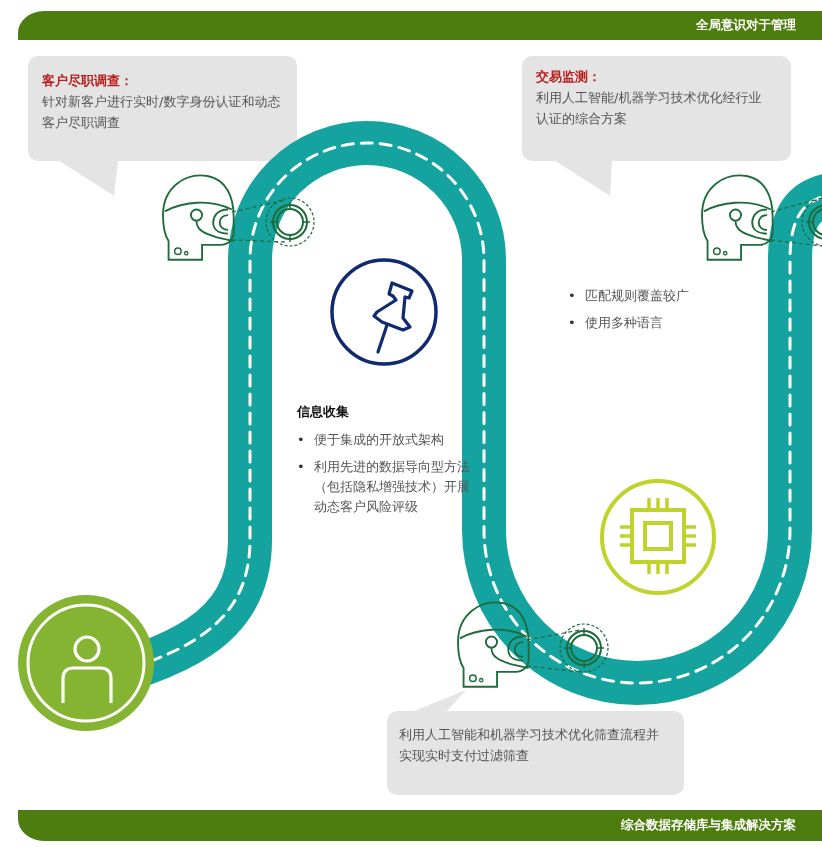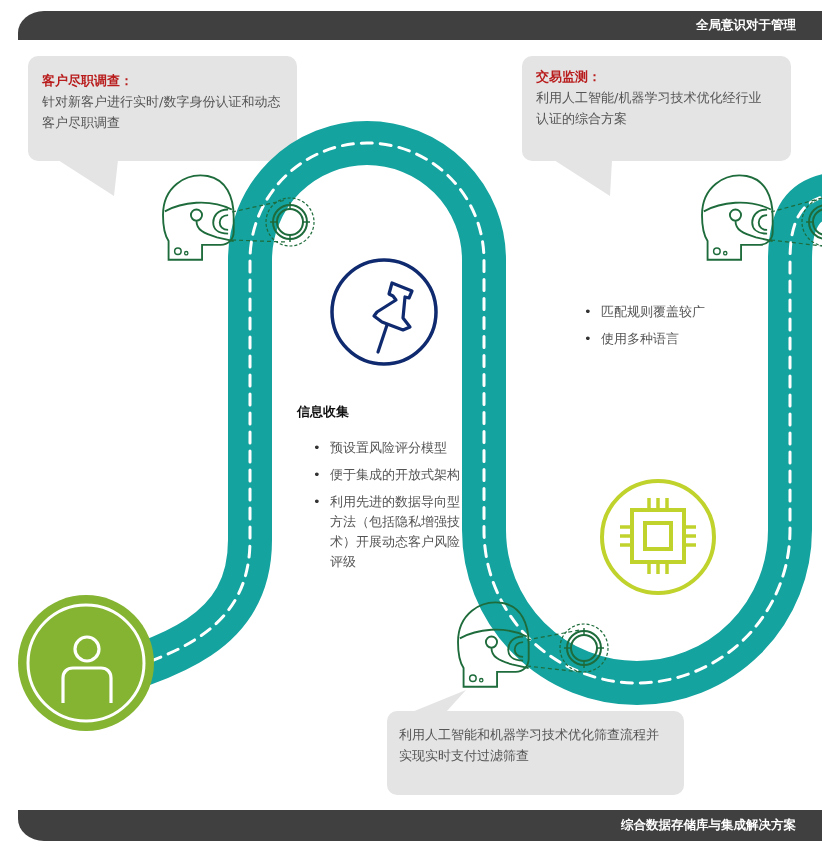--- a/index.html
+++ b/index.html
@@ -1,30 +1,30 @@
 <!DOCTYPE html>
 <html><head>
 <meta charset="utf-8">
 <style>
   html, body { margin:0; padding:0; background:#ffffff; }
   body { width:822px; height:847px; position:relative; overflow:hidden;
          font-family:"DejaVu Sans", "Liberation Sans", sans-serif; color:#333; }
-  .banner { position:absolute; left:18px; right:0; height:29px; background:#404040;
+  .banner { position:absolute; left:18px; right:0; height:29px; background:#4d7c0f;
             color:#fff; font-weight:bold; font-size:12.5px; display:flex; align-items:center;
             justify-content:flex-end; padding-right:26px; box-sizing:border-box; }
   .banner.top { top:11px; border-top-left-radius:26px 22px; }
   .banner.bottom { top:810px; border-bottom-left-radius:26px 22px; height:31px; }
   .watermark { position:absolute; left:690px; top:844px; font-size:21px; color:#fff;
                -webkit-text-stroke:1px #333; font-weight:normal; letter-spacing:0px; }
   svg.art { position:absolute; left:0; top:0; }
   .bubble-text { position:absolute; font-size:13px; line-height:21px; color:#555; }
   .bubble-text .title { font-weight:bold; color:#b91c1c; }
   .info { position:absolute; font-size:13px; color:#555; }
   .info .title { font-weight:bold; color:#111; font-size:13px; line-height:21px; margin-bottom:8px; }
-  .info ul { list-style:none; margin:16px; padding:0; }
+  .info ul { list-style:none; margin:0; padding:0; }
   .info li { position:relative; padding-left:17px; line-height:20px; margin-bottom:7px; }
   .info li::before { content:"•"; position:absolute; left:0; top:0; color:#333; }
 </style>
 </head>
 <body>
 
 <div class="banner top">
   <span>全局意识对于管理</span>
 </div>
 
@@ -143,21 +143,20 @@
 </div>
 
 <div class="bubble-text" style="left:399px; top:724px; width:280px;">
   <div>利用人工智能和机器学习技术优化筛查流程并</div>
   <div>实现实时支付过滤筛查</div>
 </div>
 
 <div class="info" style="left:297px; top:401px; width:185px;">
   <div class="title">信息收集</div>
   <ul>
-    <li>预设置风险评分模型</li>
     <li>便于集成的开放式架构</li>
     <li>利用先进的数据导向型方法（包括隐私增强技术）开展动态客户风险评级</li>
   </ul>
 </div>
 
 <div class="info" style="left:568px; top:286px; width:170px;">
   <ul>
     <li>匹配规则覆盖较广</li>
     <li>使用多种语言</li>
   </ul>

